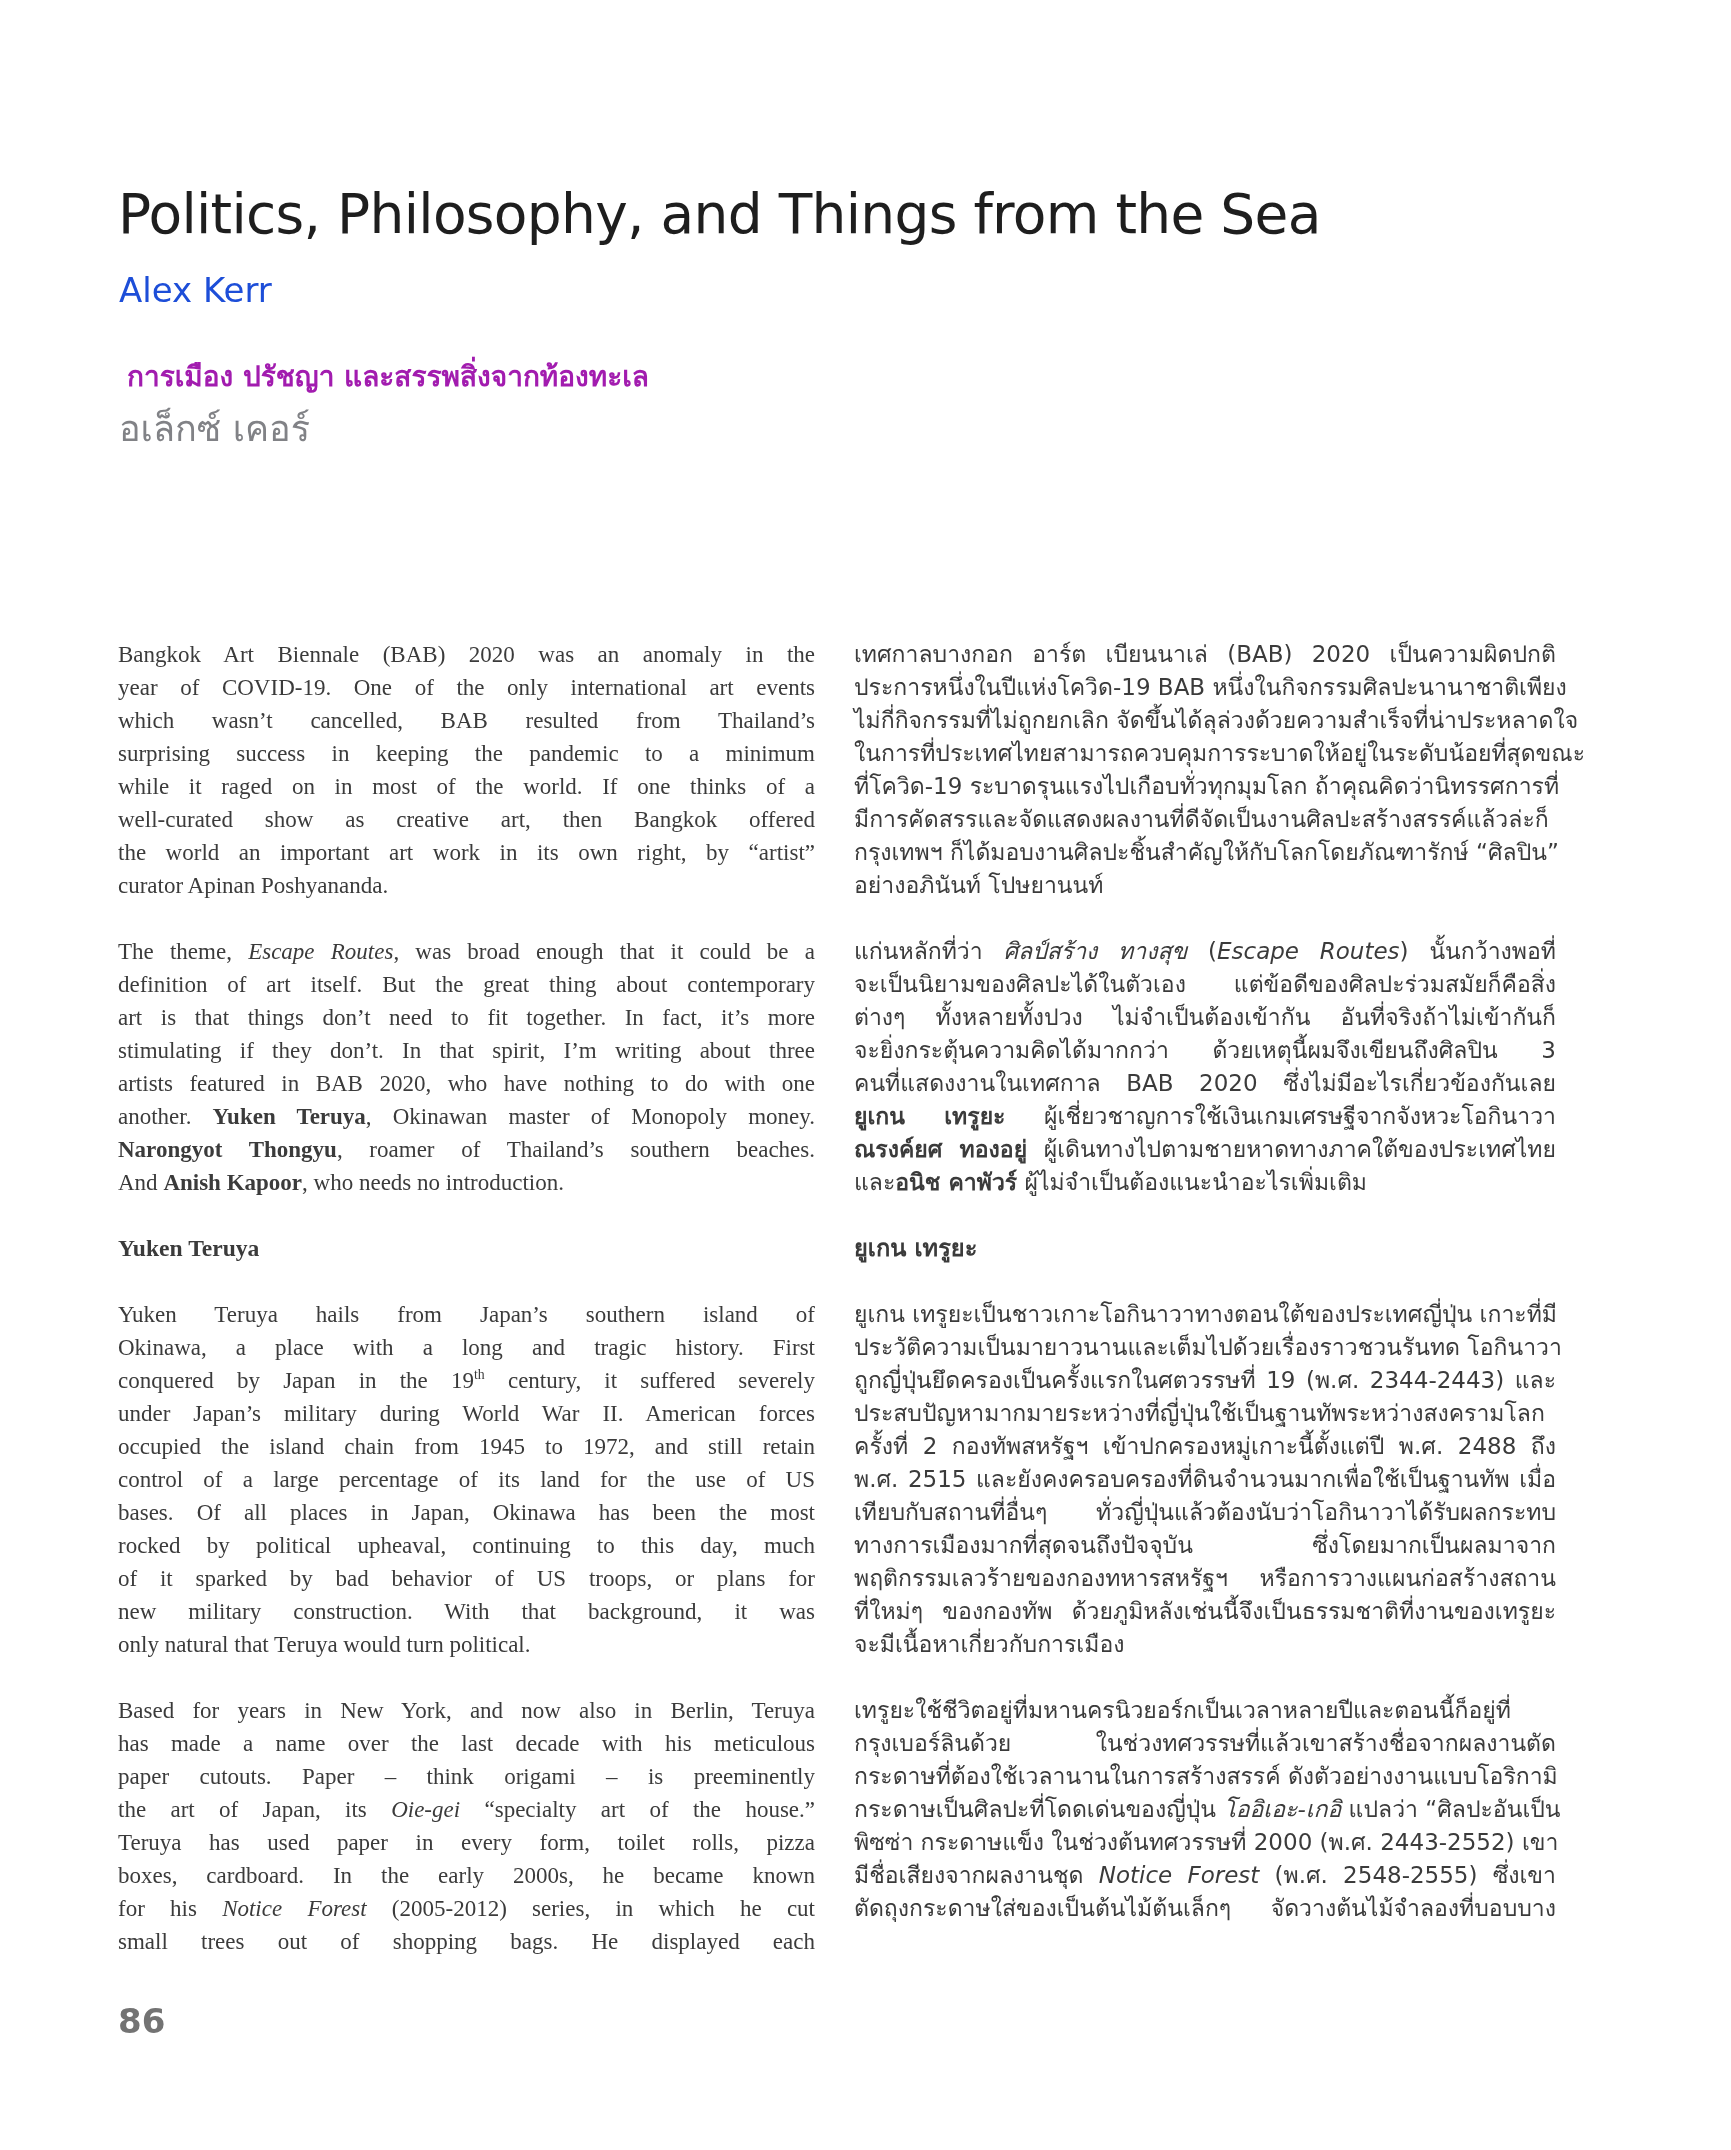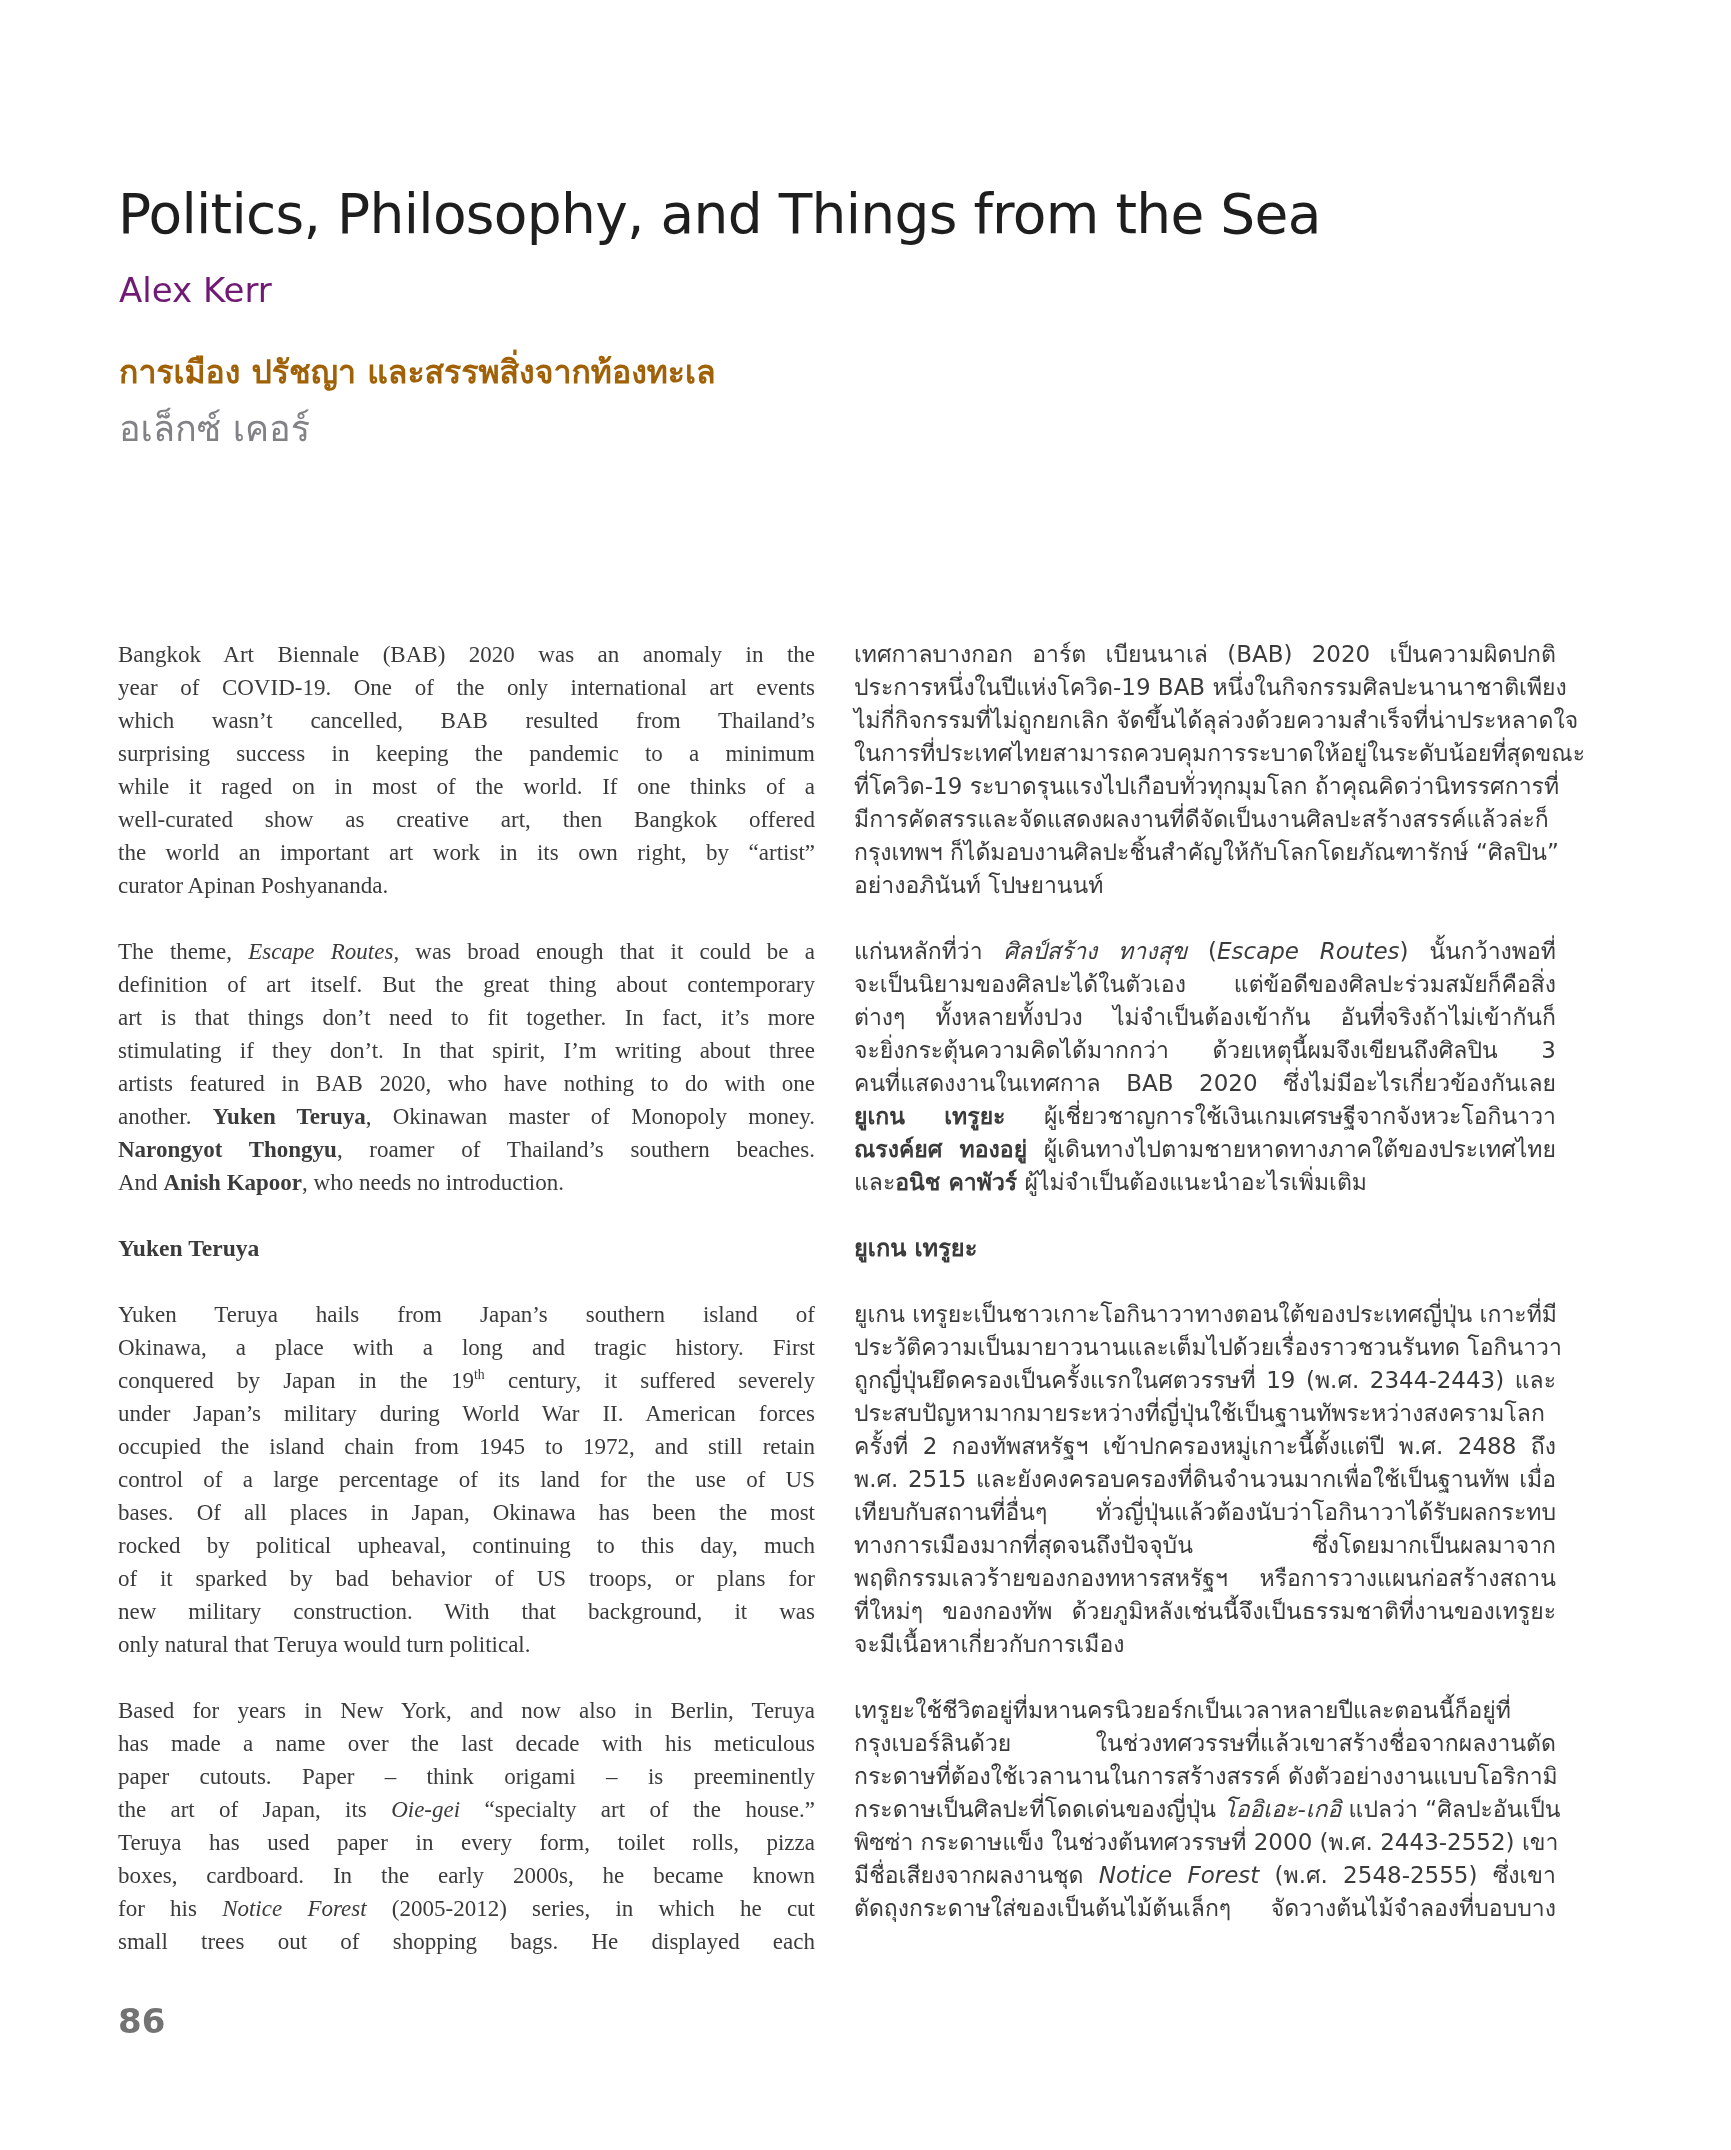--- a/index.html
+++ b/index.html
@@ -1,22 +1,22 @@
 <!DOCTYPE html>
 <html style="font-size:10.8px"><head>
 <meta charset="utf-8">
 <style>
   html, body { margin: 0; padding: 0; background: #ffffff; }
   body { width: 1731px; height: 2151px; position: relative; overflow: hidden;
          font-family: "DejaVu Sans", sans-serif; color: #3b3b3b; }
   .title { position: absolute; left: 118px; top: 182px; font-size: 55px; font-weight: 400;
            color: #1e1e1e; letter-spacing: -0.7px; margin: 0; white-space: nowrap; }
-  .author { position: absolute; left: 119px; top: 270px; font-size: 34px; color: #701a75; margin: 0; }
-  .thai-title { position: absolute; left: 119px; top: 346px; font-size: 32px; font-weight: 700;
-                color: #a16207; margin: 0; white-space: nowrap; }
+  .author { position: absolute; left: 119px; top: 270px; font-size: 34px; color: #1d4ed8; margin: 0; }
+  .thai-title { position: absolute; left: 119px; top: 346px; font-size: 28px; font-weight: 700;
+                color: #a21caf; margin: 8px; white-space: nowrap; }
   .thai-author { position: absolute; left: 119px; top: 400px; font-size: 36px; color: #818286; margin: 0; }
   .col { position: absolute; top: 638px; width: 697px; font-size: 23px; line-height: 33px; }
   .col.en { left: 118px; font-family: Liberation Serif, serif; }
   .col.th { left: 854px; width: 702px; }
   .col p { margin: 0 0 33px 0; text-align: justify; }
   .col h3 { margin: 0 0 33px 0; font-size: 23.6px; font-weight: 700; line-height: 33px; color: #3b3b3b; }
   .line { display: block; text-align: justify; text-align-last: justify; white-space: nowrap; }
   .line.last { text-align-last: left; }
   b { font-weight: 700; }
   i { font-style: italic; }

